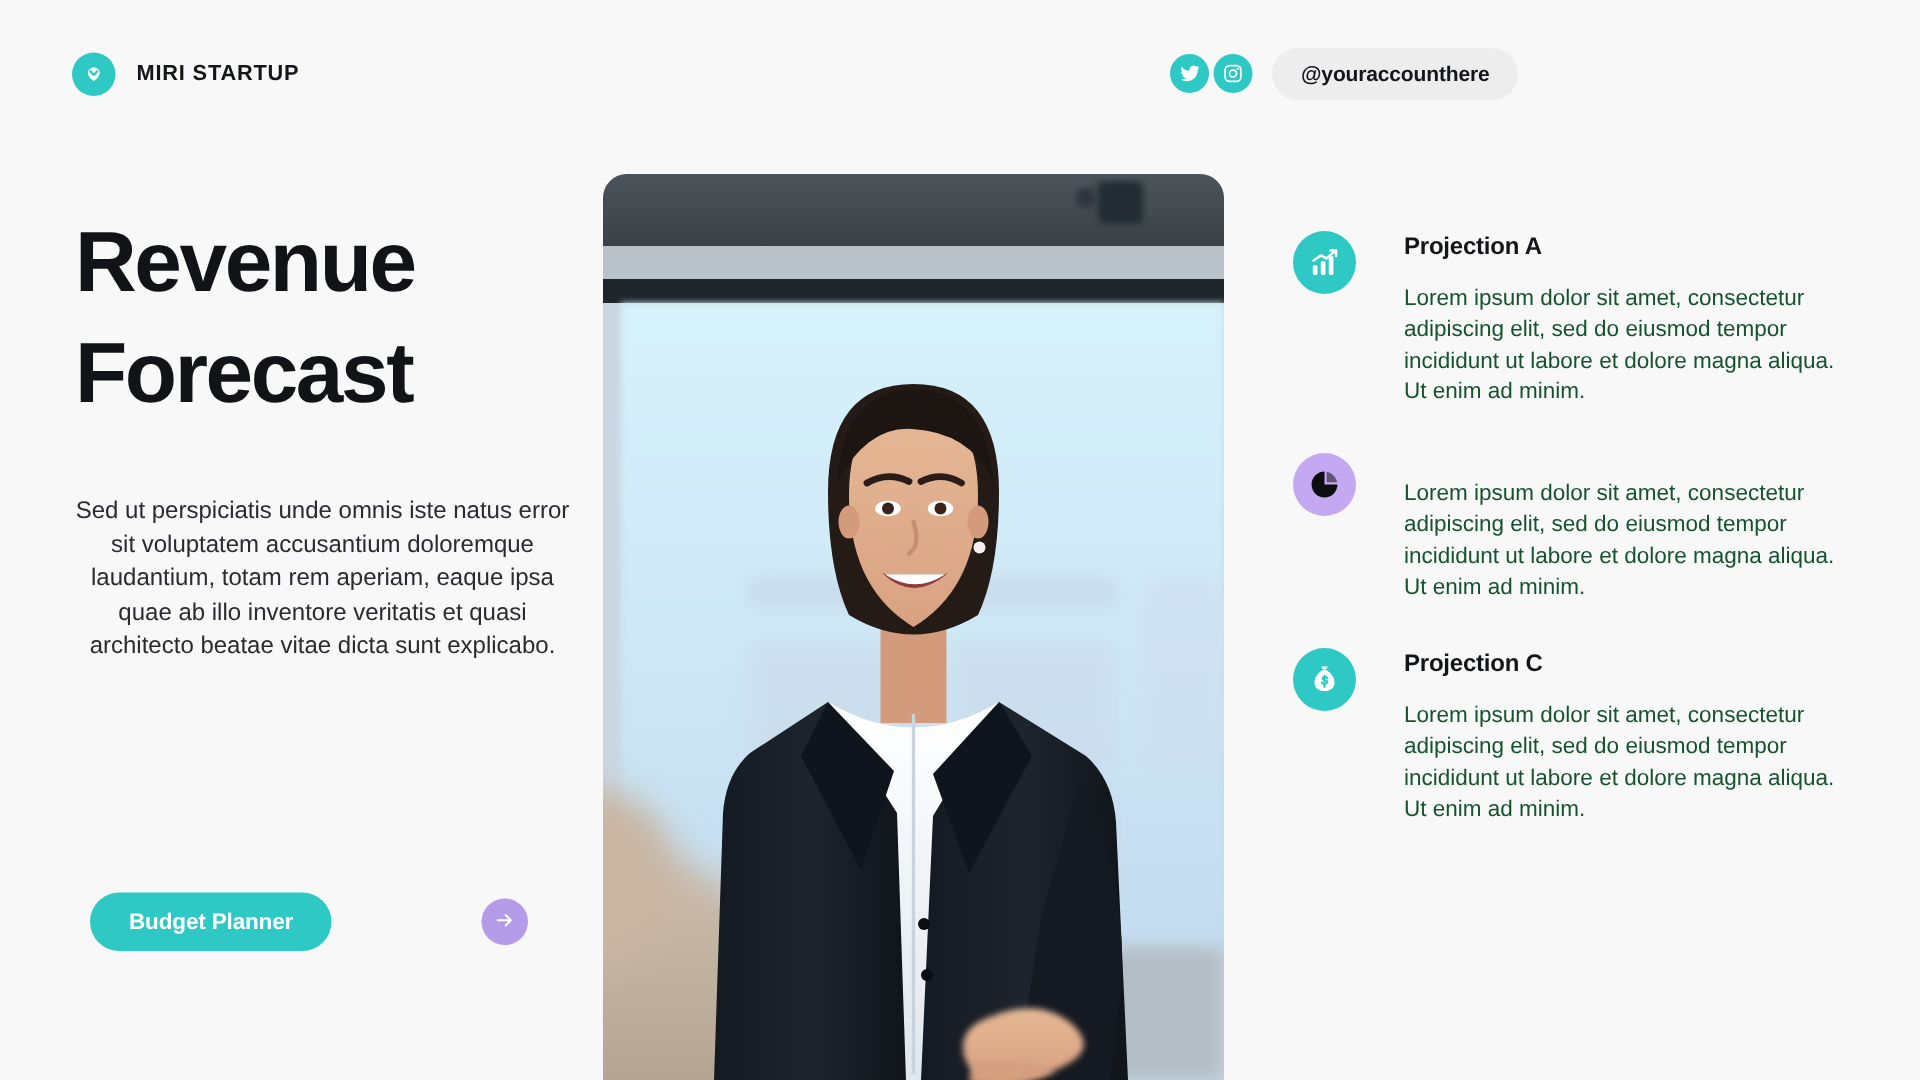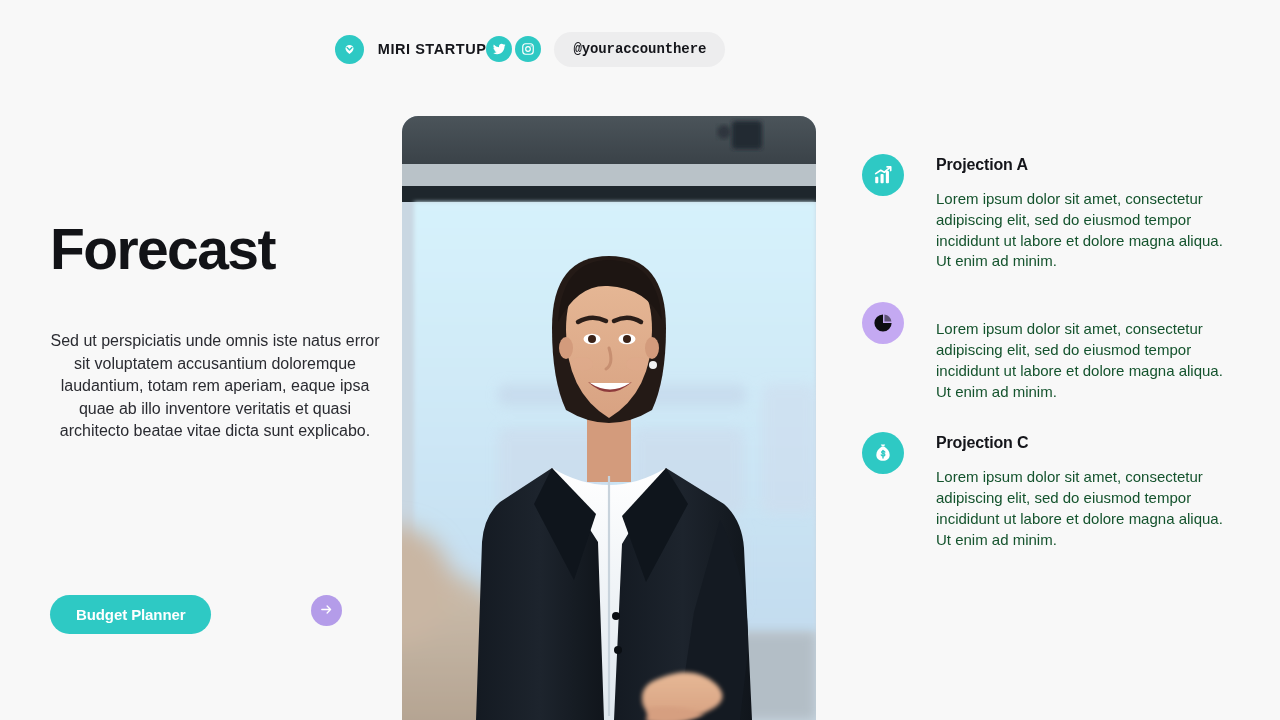--- a/index.html
+++ b/index.html
@@ -8,35 +8,35 @@
     background:#f8f8f8;
     font-family:"Liberation Sans", sans-serif;
     color:#1b1b1f;
     overflow:hidden;
     position:relative;
   }
 
   
   .header {
     position:absolute; top:0; left:0; width:1060px; height:126px;
-    display:flex; align-items:center; justify-content:center;
+    display:flex; align-items:center; justify-content:space-between;
     padding:0 48px;
   }
   .brand { display:flex; align-items:center; gap:14px; margin-top:-28px; }
   .brand-logo {
     width:29px; height:29px; border-radius:50%;
     background:#2ec9c4;
     display:flex; align-items:center; justify-content:center;
     flex:0 0 auto;
   }
   .brand-name {
     font-size:14.5px; font-weight:bold; letter-spacing:.55px; color:#14151a;
   }
 
-  .header-right { display:flex; align-items:center; gap:3px; margin-top:-28px;font-family:Liberation Mono, monospace; }
+  .header-right { display:flex; align-items:center; gap:3px; margin-top:-28px; }
   .social-btn {
     width:26px; height:26px; border-radius:50%; background:#2ec9c4;
     display:flex; align-items:center; justify-content:center;
     flex:0 0 auto; cursor:pointer;
   }
   .handle-pill {
     background:#ededee; border-radius:999px;
     padding:9px 19px 10px;
     font-size:14px; font-weight:bold; color:#14151a;
     letter-spacing:-.1px;
@@ -48,22 +48,22 @@
   .left-col { position:absolute; left:50px; top:138px; width:330px; }
   .headline {
     font-size:57px; line-height:74px; font-weight:bold;
     letter-spacing:-1.6px; color:#121317;
   }
   .lead {
     margin-top:44px;
     font-size:16px; line-height:22.6px; color:#2a2b31;text-align:center;
   }
   .cta-row {
-    position:absolute; left:50px; top:595px;
-    display:flex; align-items:flex-start;
+    position:absolute; left:60px; top:595px;
+    display:flex; align-items:center;
   }
   .cta-btn {
     background:#2ec9c4; color:#ffffff;
     border:none; border-radius:999px;
     padding:0 26px; height:39px;
     font-family:"Liberation Sans", sans-serif;
     font-size:15px; font-weight:bold; letter-spacing:-.1px;
     cursor:pointer;
     display:flex; align-items:center;
   }
@@ -129,21 +129,21 @@
         <circle cx="12" cy="12" r="4" fill="none" stroke="#ffffff" stroke-width="2"></circle>
         <circle cx="17.3" cy="6.7" r="1.2" fill="#ffffff"></circle>
       </svg>
     </span>
     <span class="handle-pill">@youraccounthere</span>
   </div>
 </div>
 
 <div class="left-col">
   <h1 class="headline">
-    <br>
+    <span>Revenue</span><br>
     <span>Forecast</span>
   </h1>
   <p class="lead">Sed ut perspiciatis unde omnis iste natus error sit voluptatem accusantium doloremque laudantium, totam rem aperiam, eaque ipsa quae ab illo inventore veritatis et quasi architecto beatae vitae dicta sunt explicabo.</p>
 </div>
 
 <div class="cta-row">
   <button class="cta-btn">Budget Planner</button>
   <button class="arrow-btn">
     <span>
       <svg width="15" height="15" viewBox="0 0 24 24">

